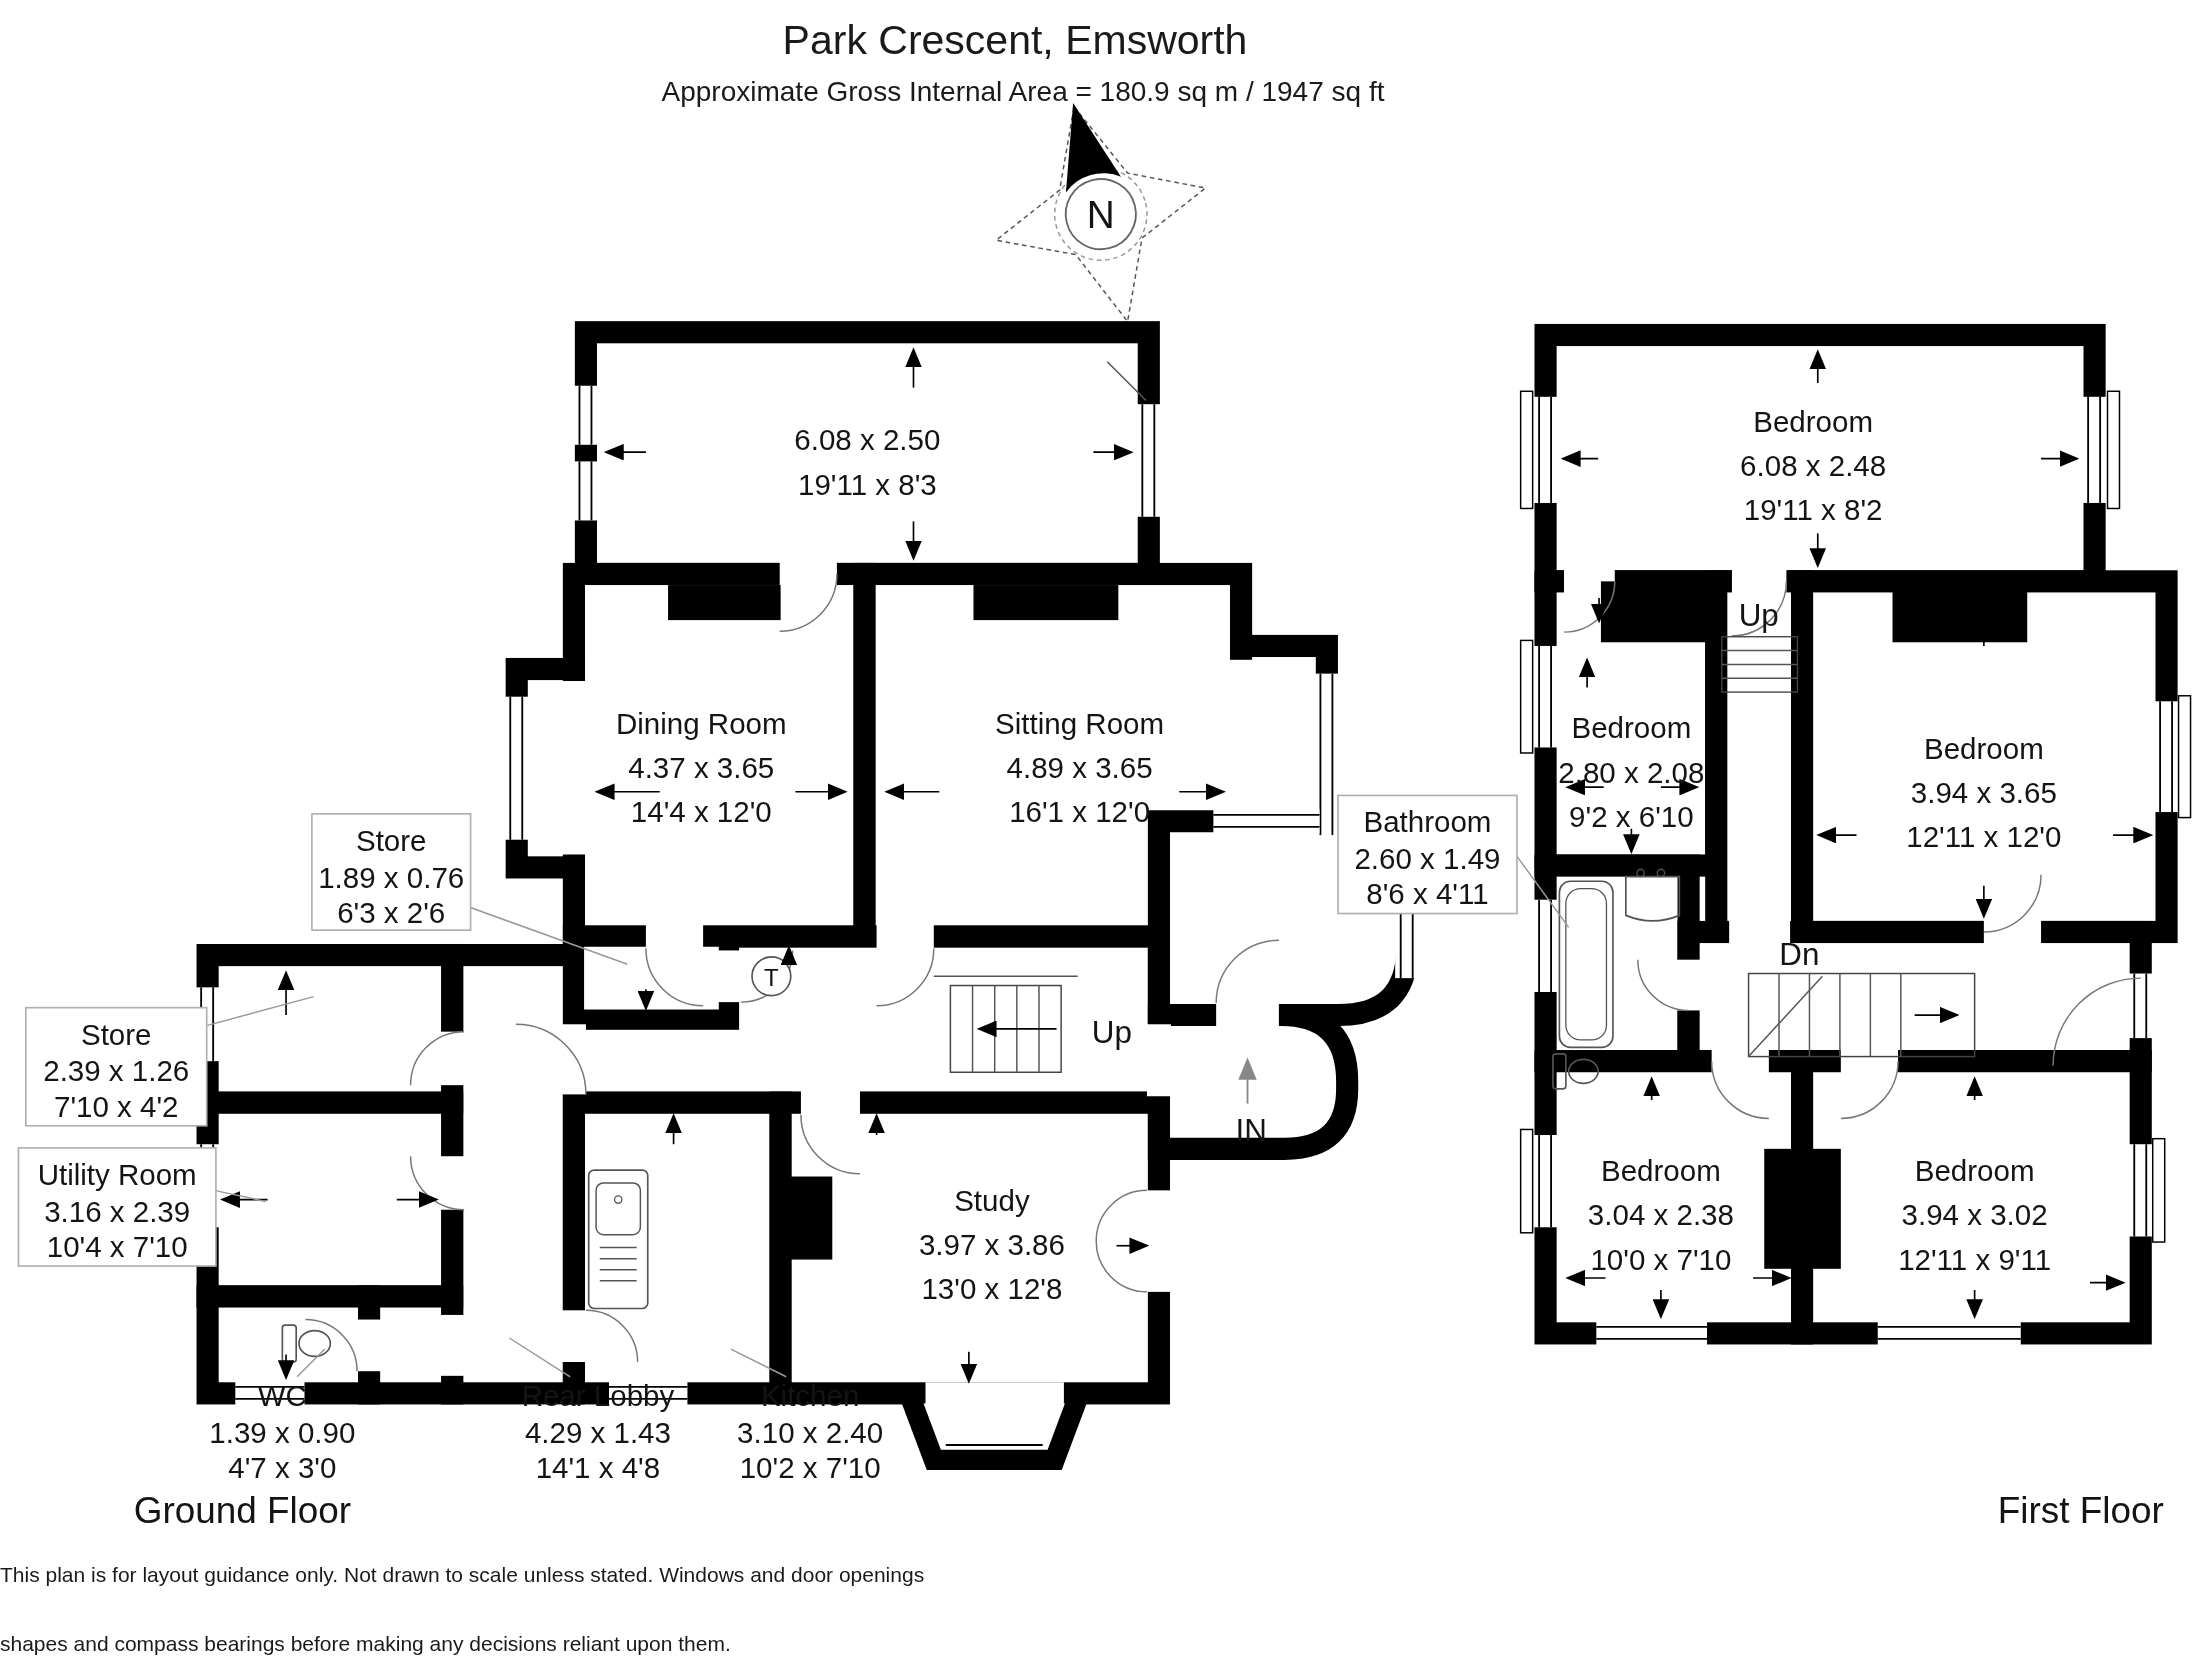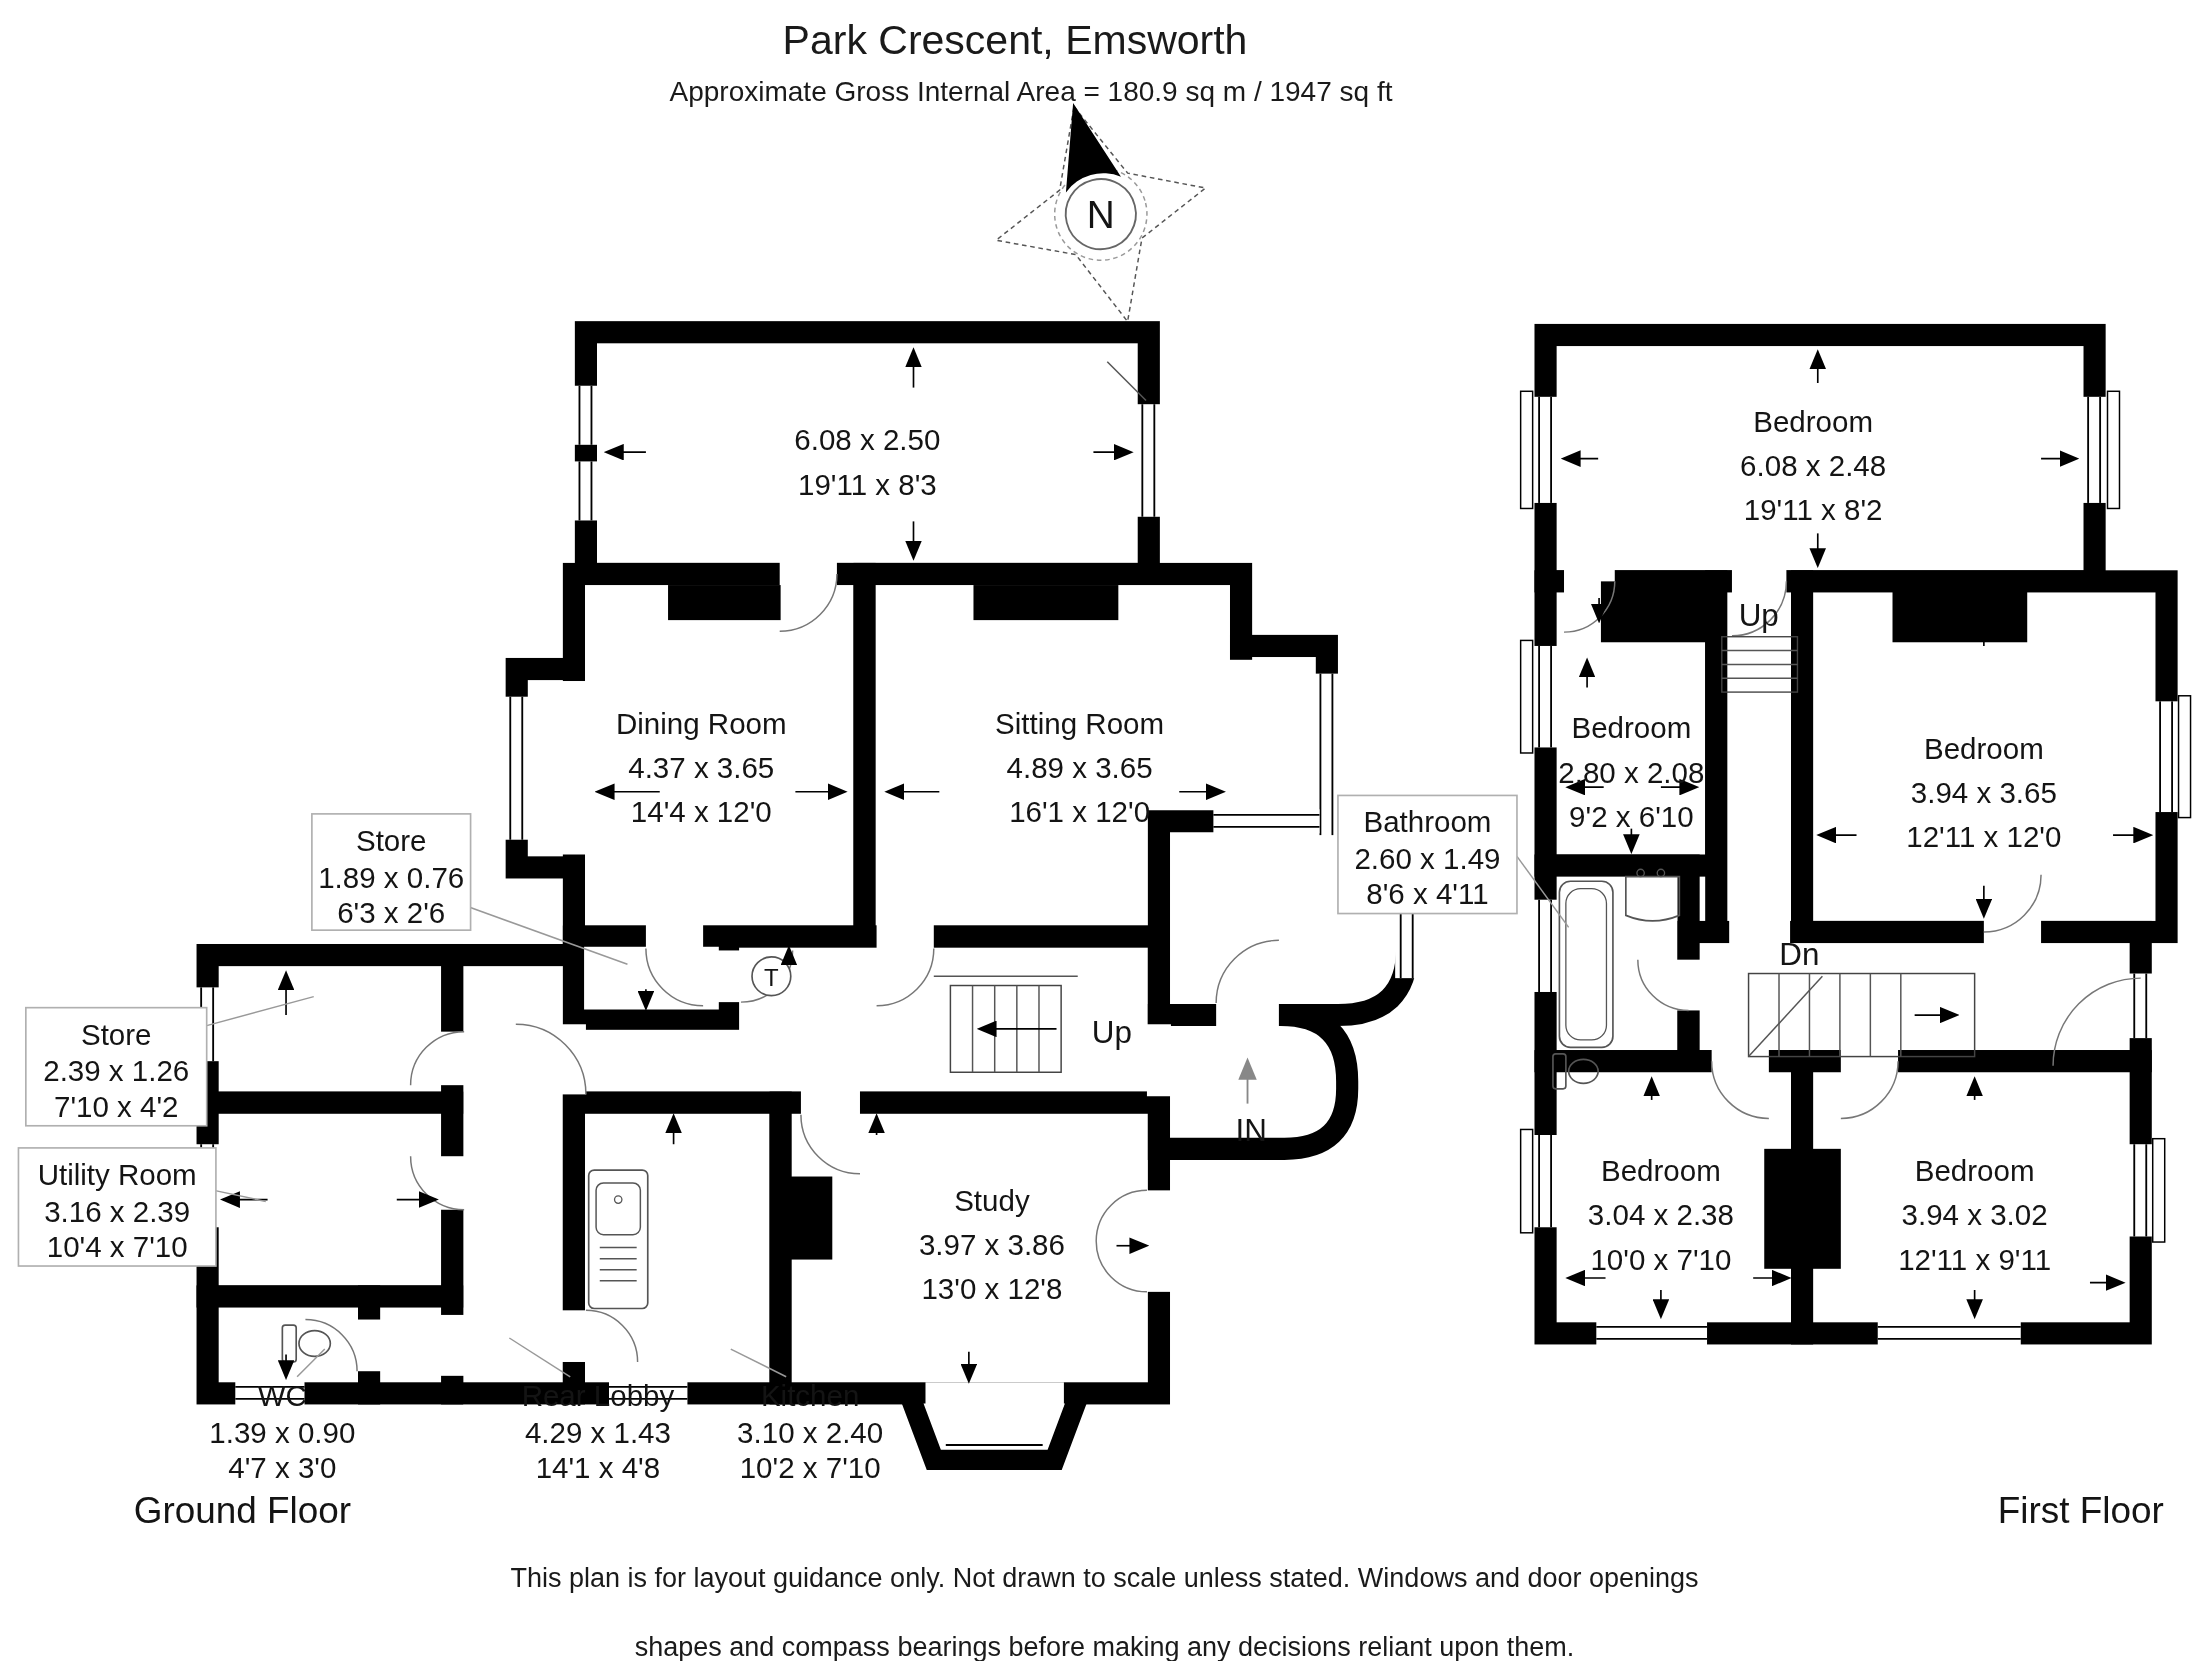--- a/index.html
+++ b/index.html
@@ -1,20 +1,20 @@
 <!DOCTYPE html>
 <html style="font-size:14.8px"><head>
 <meta charset="utf-8">
 <style>
   html,body{margin:0;padding:0;background:#ffffff;}
   body{width:2209px;height:1661px;overflow:hidden;font-family:"Liberation Sans", sans-serif;color:#111;}
   .canvas{position:relative;width:2209px;height:1661px;background:#fff;padding-left:24px;}
   .hdr-title{position:absolute;left:0;top:16.6px;width:2030px;text-align:center;font-size:41px;color:#1a1a1a;}
-  .hdr-sub{position:absolute;left:16px;top:76px;width:2030px;text-align:center;font-size:28px;color:#1a1a1a;}
-  .disc{position:absolute;left:0;width:2209px;text-align:center;font-size:27px;color:#1a1a1a;}
+  .hdr-sub{position:absolute;left:8px;top:76px;width:2030px;text-align:center;font-size:28px;color:#1a1a1a;}
+  .disc{position:absolute;left:0;width:2209px;font-size:21px;color:#1a1a1a;}
   svg{position:absolute;left:0;top:0;}
   .wall{fill:#ffffff;stroke:#000000;stroke-width:24;}
   .wallth{fill:#ffffff;stroke:#000000;stroke-width:22;}
   .patch{fill:#ffffff;stroke:none;}
   .blk{fill:#000000;stroke:none;}
   .tl{stroke:#000;stroke-width:2;fill:none;}
   .tlg{stroke:#555;stroke-width:1.6;fill:none;}
   .arc{stroke:#777;stroke-width:1.6;fill:none;}
   .dim{stroke:#000;stroke-width:1.8;fill:none;}
   .callout{stroke:#999;stroke-width:1.6;fill:none;}

